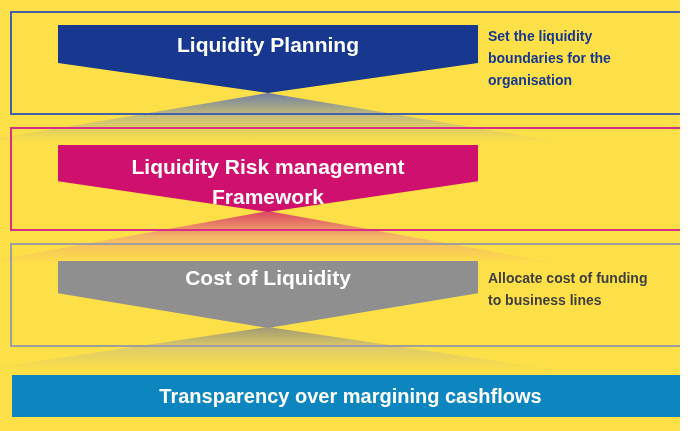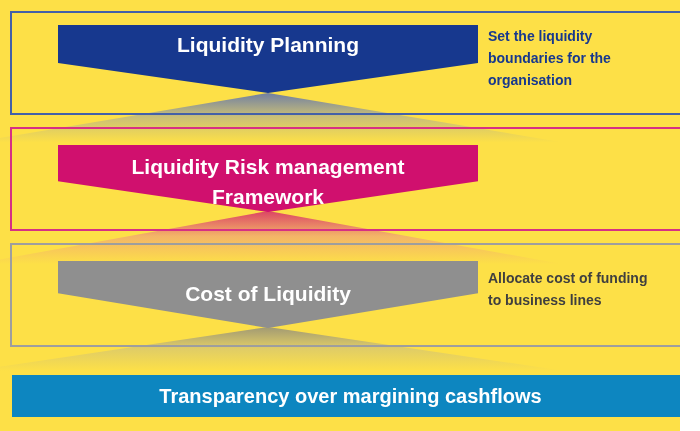--- a/index.html
+++ b/index.html
@@ -44,21 +44,21 @@
   .banner-2 {
     top: 145px; height: 67px;
     background: #D0106E;
     clip-path: polygon(0 0, 100% 0, 100% 54%, 50% 100%, 0 54%);
     font-size: 21px; line-height: 30px; padding-top: 7px; box-sizing: border-box;
   }
   .banner-3 {
     top: 261px; height: 67px;
     background: #8F8F8F;
     clip-path: polygon(0 0, 100% 0, 100% 48%, 50% 100%, 0 48%);
-    font-size: 21px; line-height: 26px; padding-top: 20px; box-sizing: border-box;
+    font-size: 21px; line-height: 26px; padding-top: 4px; box-sizing: border-box;
   }
 
   
   .connector {
     left: -42px;
     width: 620px;
     z-index: 1;
     clip-path: polygon(50% 0, 0 100%, 100% 100%);
   }
   .connector-1 {

